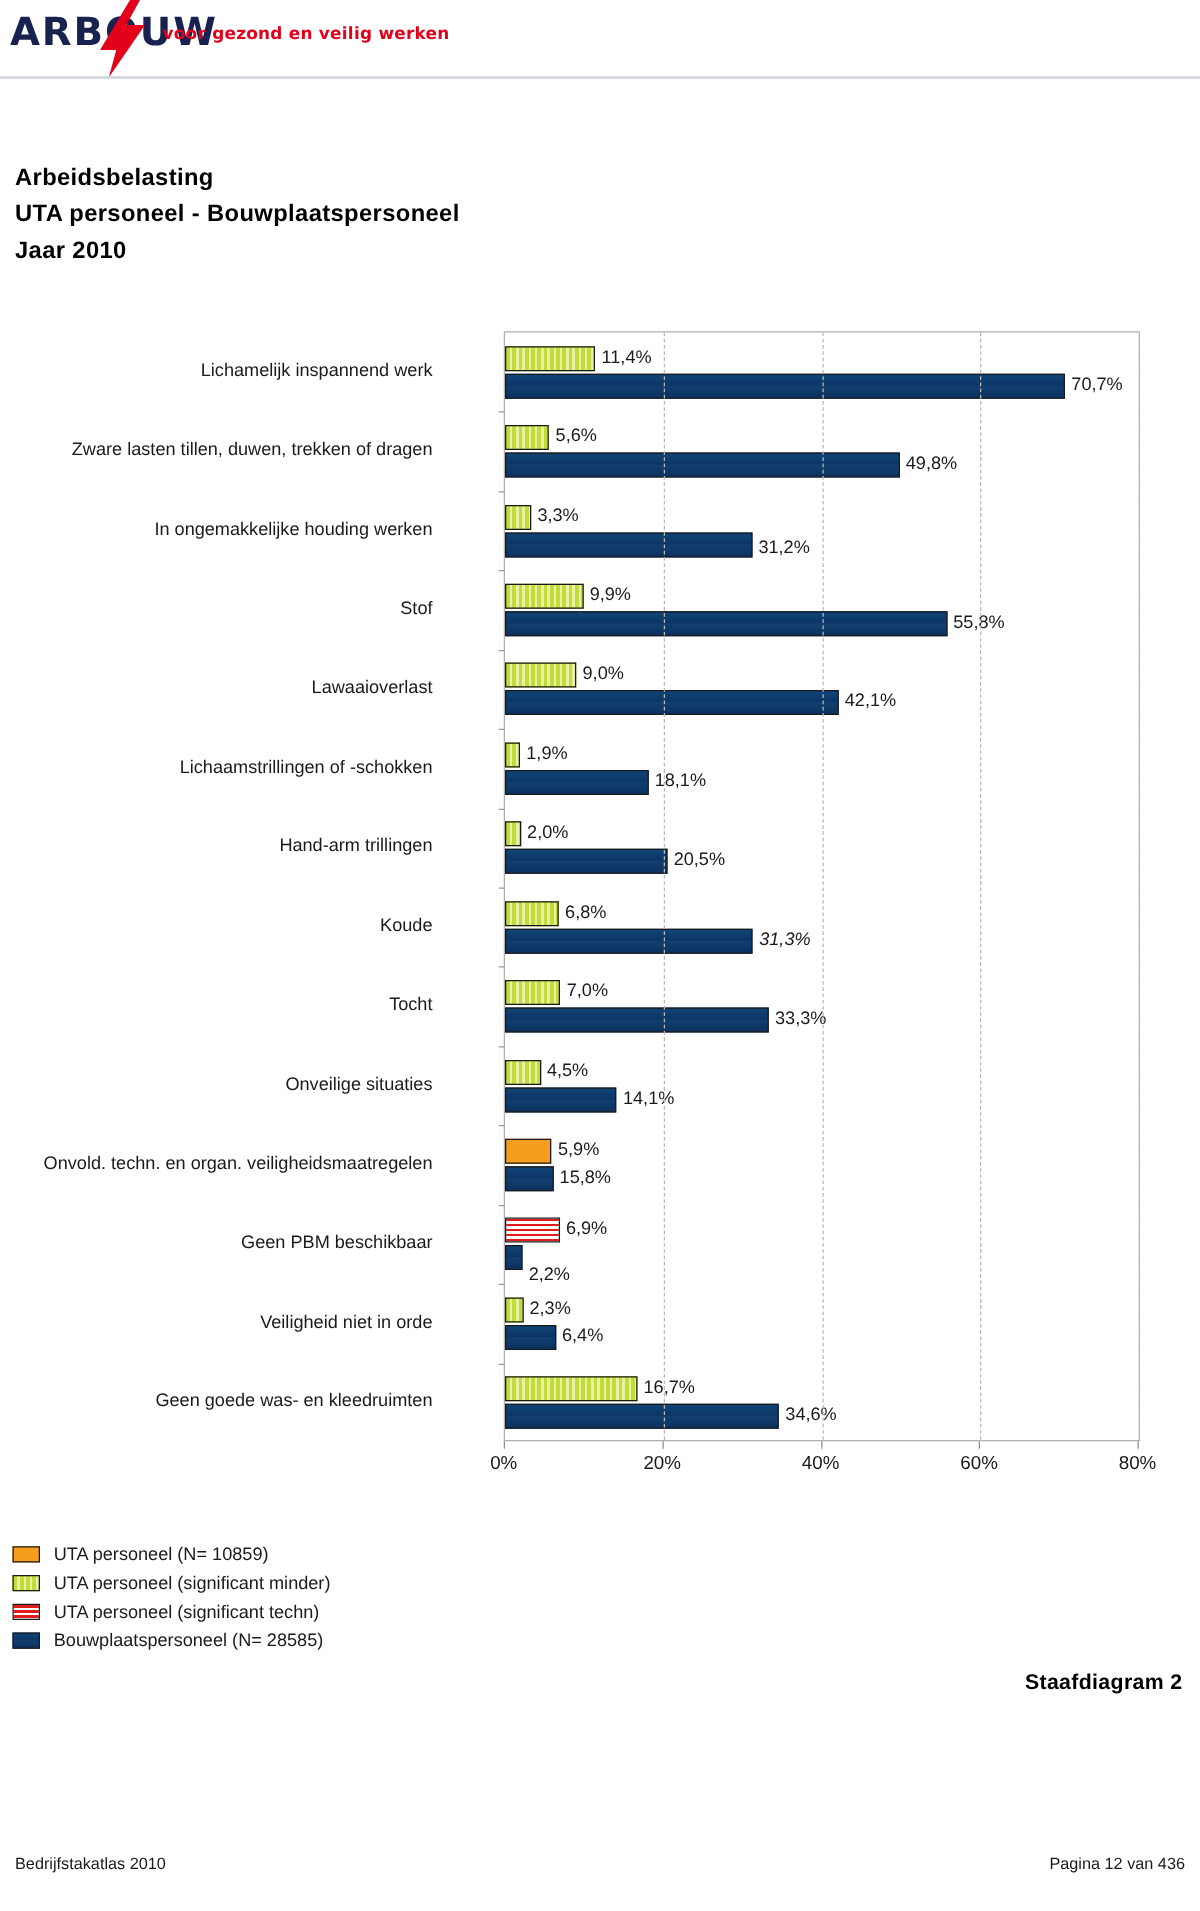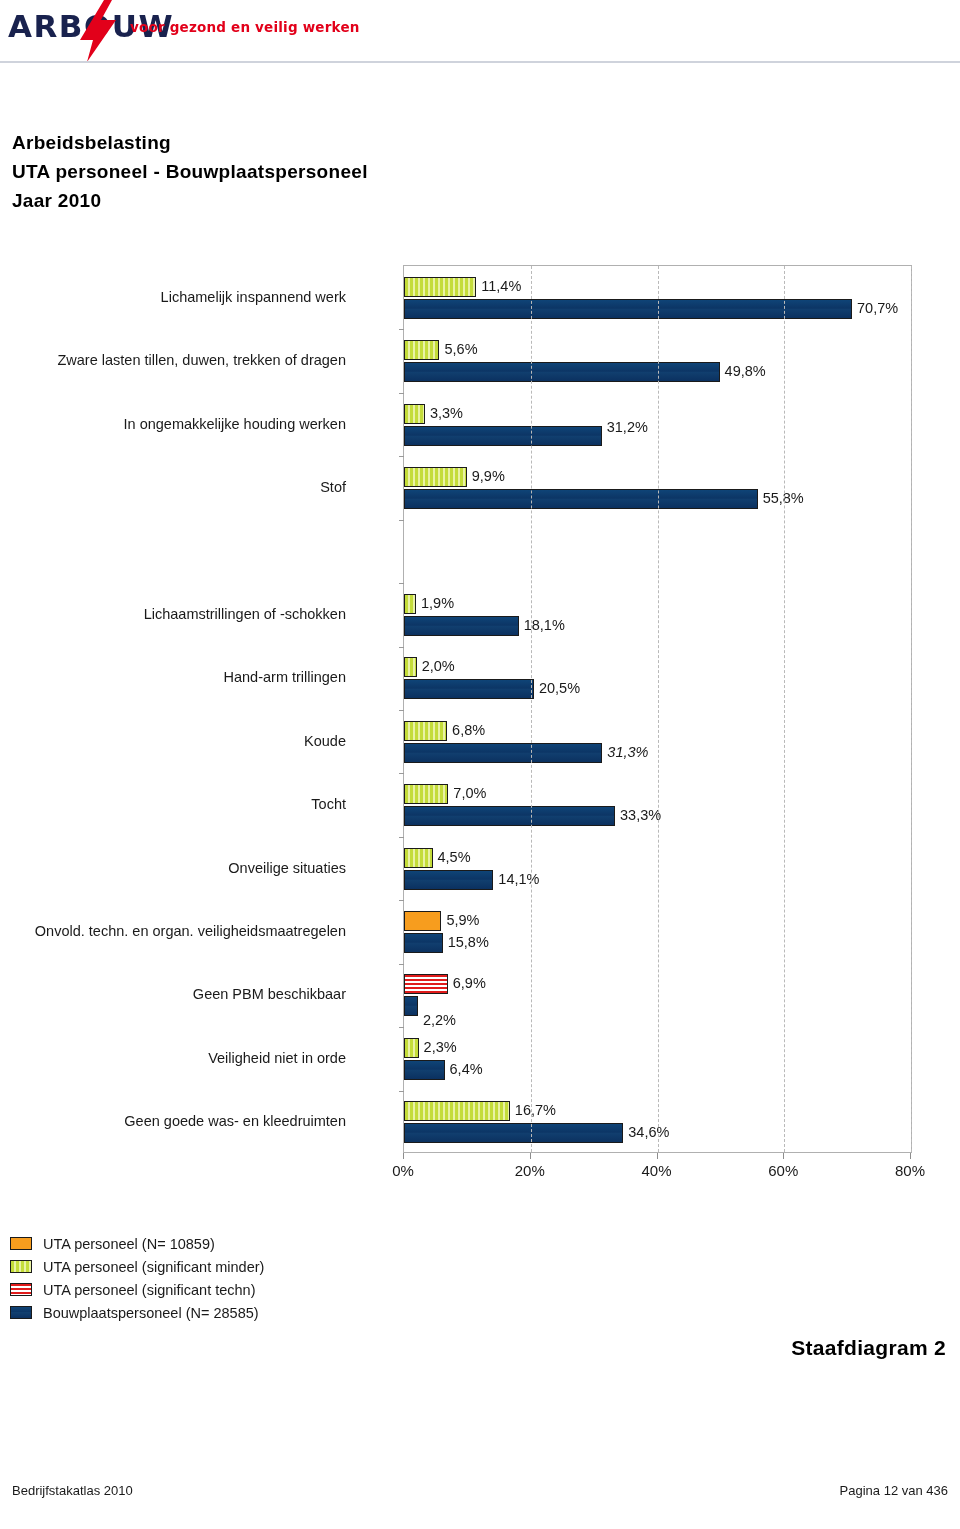--- a/index.html
+++ b/index.html
@@ -183,21 +183,21 @@
     font-size: 14.5px;
     color: #1a1a1a;
     white-space: nowrap;
   }
 
   
   #caption {
     position: absolute;
     right: 14px; top: 1336px;
     font-weight: bold;
-    font-size: 21px;
+    font-size: 17px;
     letter-spacing: 0.3px;
     color: #000;
   }
   #footer-left {
     position: absolute;
     left: 12px; top: 1483px;
     font-size: 13px;
     color: #1a1a1a;
   }
   #footer-right {
@@ -240,28 +240,35 @@
           <div class="bar top fill-minder" style="width: 35.49px; top: 10.7143px;"></div>
           <div class="vlabel" style="left: 40.49px; top: 11.7143px;">5,6%</div>
           <div class="bar bot fill-navy" style="width: 315.608px; top: 32.7143px;"></div>
           <div class="vlabel" style="left: 320.608px; top: 33.7143px;">49,8%</div>
         </div>
         <div class="row" style="top: 126.857px; height: 63.4286px;">
           <div class="cat-label" style="top: 22.7143px;">In ongemakkelijke houding werken</div>
           <div class="bar top fill-minder" style="width: 20.9138px; top: 10.7143px;"></div>
           <div class="vlabel" style="left: 25.9138px; top: 11.7143px;">3,3%</div>
           <div class="bar bot fill-navy" style="width: 197.73px; top: 32.7143px;"></div>
-          <div class="vlabel" style="left: 202.73px; top: 26px;">31,2%</div>
+          <div class="vlabel" style="left: 202.73px; top: 37px;">31,2%</div>
         </div>
         <div class="row" style="top: 190.286px; height: 63.4286px;">
           <div class="cat-label" style="top: 22.7143px;">Stof</div>
           <div class="bar top fill-minder" style="width: 62.7413px; top: 10.7143px;"></div>
           <div class="vlabel" style="left: 67.7412px; top: 11.7143px;">9,9%</div>
           <div class="bar bot fill-navy" style="width: 353.632px; top: 32.7143px;"></div>
           <div class="vlabel" style="left: 358.632px; top: 33.7143px;">55,8%</div>
+        </div>
+        <div class="row" style="top: 253.714px; height: 63.4286px;">
+          <div class="cat-label" style="top: 22.7143px;">Lawaaioverlast</div>
+          <div class="bar top fill-minder" style="width: 57.0375px; top: 10.7143px;"></div>
+          <div class="vlabel" style="left: 62.0375px; top: 11.7143px;">9,0%</div>
+          <div class="bar bot fill-navy" style="width: 266.809px; top: 32.7143px;"></div>
+          <div class="vlabel" style="left: 271.809px; top: 33.7143px;">42,1%</div>
         </div>
         <div class="row" style="top: 317.143px; height: 63.4286px;">
           <div class="cat-label" style="top: 22.7143px;">Lichaamstrillingen of -schokken</div>
           <div class="bar top fill-minder" style="width: 12.0412px; top: 10.7143px;"></div>
           <div class="vlabel" style="left: 17.0412px; top: 11.7143px;">1,9%</div>
           <div class="bar bot fill-navy" style="width: 114.709px; top: 32.7143px;"></div>
           <div class="vlabel" style="left: 119.709px; top: 33.7143px;">18,1%</div>
         </div>
         <div class="row" style="top: 380.571px; height: 63.4286px;">
           <div class="cat-label" style="top: 22.7143px;">Hand-arm trillingen</div>

